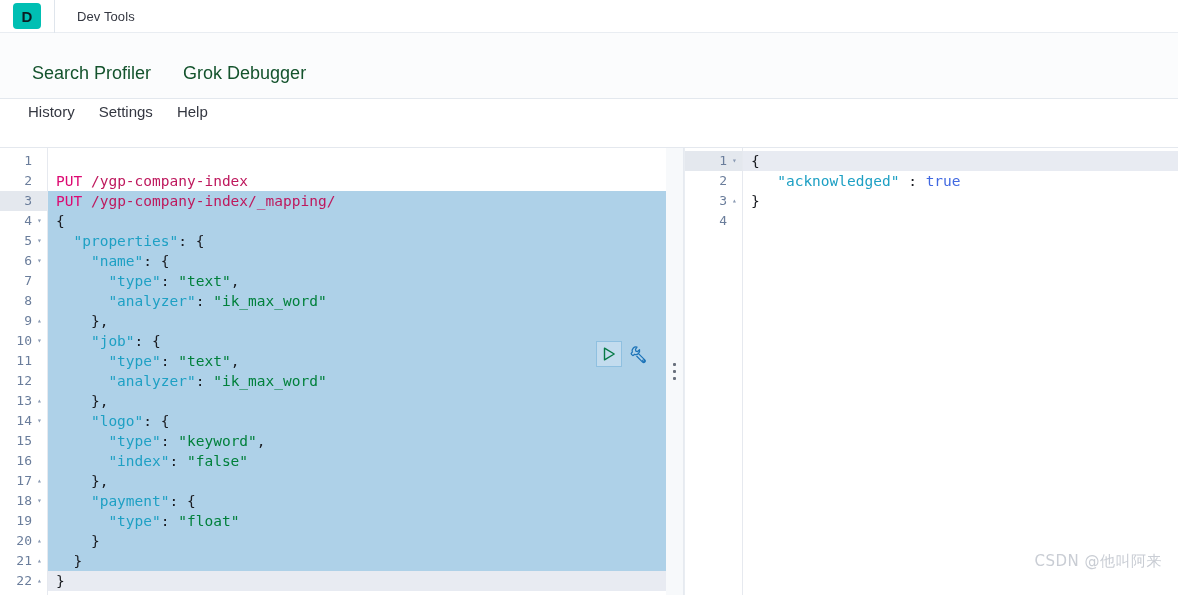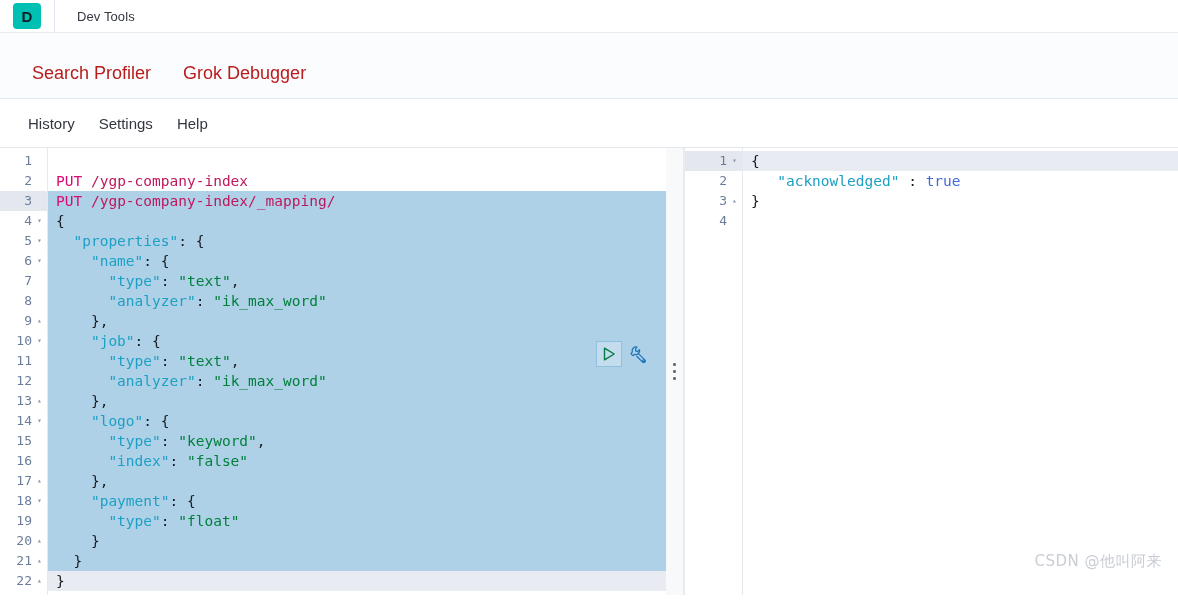--- a/index.html
+++ b/index.html
@@ -50,41 +50,40 @@
   .tabstrip {
     height: 66px;
     background: #fbfcfd;
     display: flex;
     align-items: flex-end;
     padding-left: 16px;
     border-bottom: 1px solid #e3e8ee;
   }
   .tab {
     font-size: 18px;
-    color: #b91c1c;
+    color: #14532d;
     padding: 0 16px 14px 16px;
     position: relative;
     cursor: pointer;
     white-space: nowrap;
   }
   .tab.active { color: #0071c2; }
   .tab.active::after {
     content: "";
     position: absolute;
     left: 0; right: 0; bottom: 0;
     height: 3px;
     background: #0a64a8;
   }
 
   
   .menubar {
     height: 48px;
     background: #ffffff;
     display: flex;
-    align-items: center;
     padding-left: 16px;
     gap: 0px;
   }
   .menu-item {
     font-size: 15px;
     color: #343741;
     padding: 4px 12px;
     cursor: pointer;
   }
 

